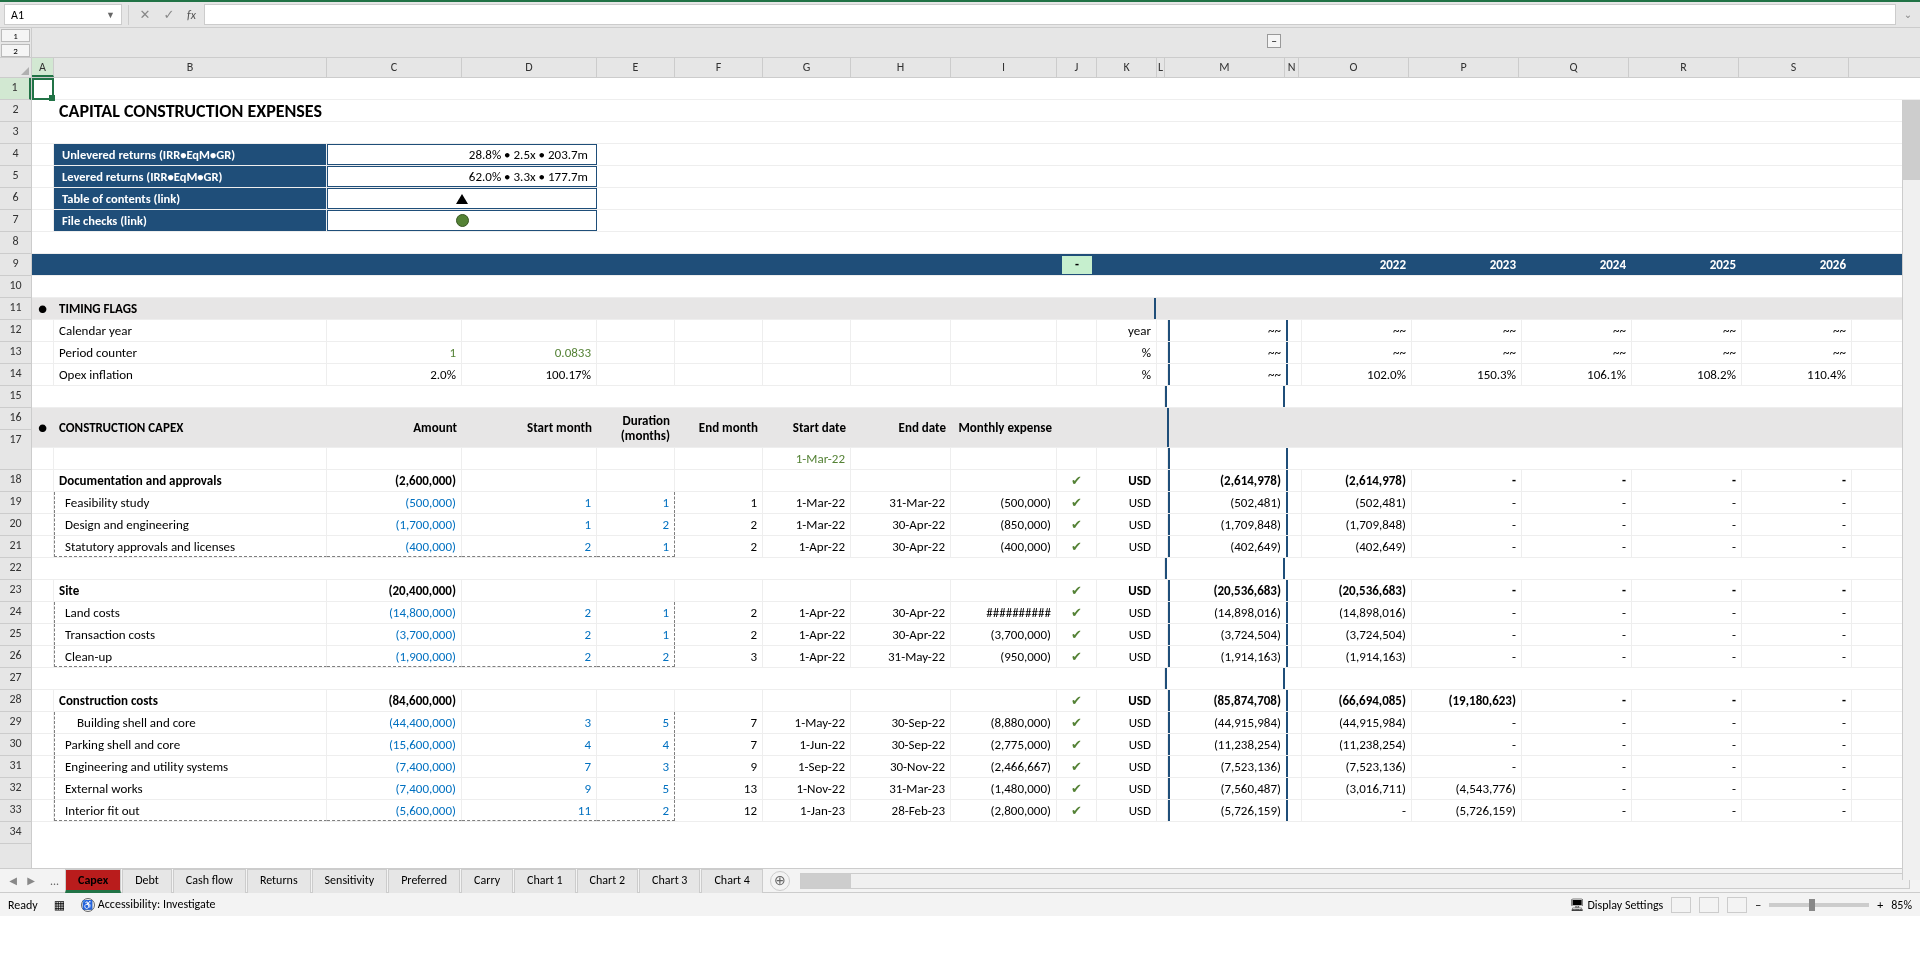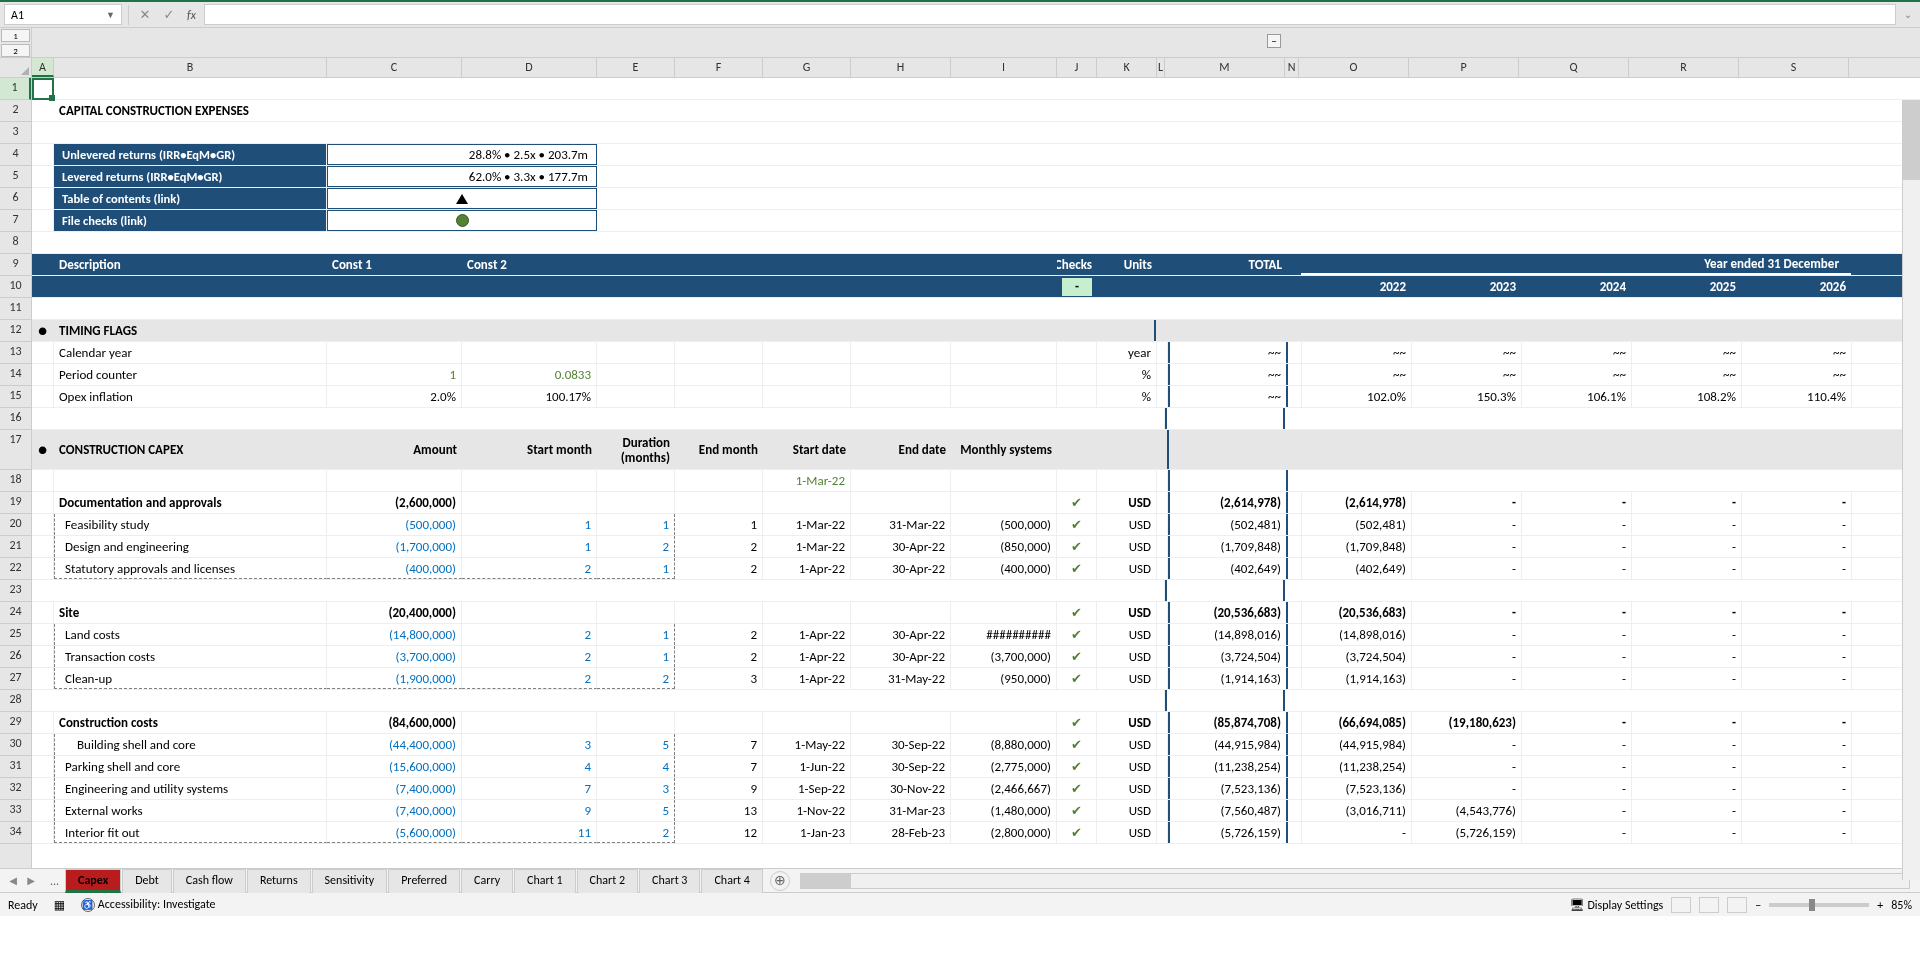--- a/index.html
+++ b/index.html
@@ -61,21 +61,21 @@
 .cM { width: 120px; flex-shrink: 0; }
 .cN { width: 14px; flex-shrink: 0; }
 .cO { width: 110px; flex-shrink: 0; }
 .cP { width: 110px; flex-shrink: 0; }
 .cQ { width: 110px; flex-shrink: 0; }
 .cR { width: 110px; flex-shrink: 0; }
 .cS { width: 110px; flex-shrink: 0; }
 
 
 .title-row .cell { border-right: none; }
-.title { font-weight: bold; font-size: 13px; }
+.title { font-weight: bold; font-size: 18px; }
 
 
 .sum-box-label { background: #1f4e79; color: #fff; font-weight: bold; padding: 2px 8px; font-size: 12.5px; }
 .sum-box-val { background: #fff; border: 1px solid #1f4e79; text-align: right; padding: 2px 8px; font-size: 13px; }
 .triangle-up { display: inline-block; width: 0; height: 0; border-left: 6px solid transparent; border-right: 6px solid transparent; border-bottom: 10px solid #000; }
 .green-circle { display: inline-block; width: 13px; height: 13px; border-radius: 50%; background: #548235; border: 1px solid #385723; }
 
 
 .header-bar { background: #1f4e79; color: #fff; }
 .header-bar .cell { border-right: none; font-weight: bold; font-size: 13px; }
@@ -252,37 +252,20 @@
     <div class="grid-row">
       <div class="cell cA"></div>
       <div class="cell cB sum-box-label">File checks (link)</div>
       <div class="cell sum-box-val c" style="width:270px">
           <span class="green-circle"></span>
         </div>
     </div>
 
     <div class="grid-row"></div>
 
-    <div class="grid-row header-bar">
-      <div class="cell cA"></div>
-      <div class="cell cB">Description</div>
-      <div class="cell cC">Const 1</div>
-      <div class="cell cD">Const 2</div>
-      <div class="cell cE"></div>
-        <div class="cell cF"></div>
-        <div class="cell cG"></div>
-        <div class="cell cH"></div>
-        <div class="cell cI"></div>
-      <div class="cell cJ r">Checks</div>
-      <div class="cell cK r">Units</div>
-      <div class="cell cL"></div>
-      <div class="cell cM r">TOTAL</div>
-      <div class="cell cN"></div>
-      <div class="cell r year-header" style="width:550px">Year ended 31 December</div>
-    </div>
 
     <div class="grid-row header-bar">
       <div class="cell cA"></div>
         <div class="cell cB"></div>
         <div class="cell cC"></div>
         <div class="cell cD"></div>
       <div class="cell cE"></div>
         <div class="cell cF"></div>
         <div class="cell cG"></div>
         <div class="cell cH"></div>
@@ -382,21 +365,21 @@
 
     <div class="grid-row section-header tall">
       <div class="cell cA c bullet">●</div>
       <div class="cell cB">CONSTRUCTION CAPEX</div>
       <div class="cell cC r">Amount</div>
       <div class="cell cD r">Start month</div>
       <div class="cell cE r" style="white-space:normal;text-align:right">Duration (months)</div>
       <div class="cell cF r">End month</div>
       <div class="cell cG r">Start date</div>
       <div class="cell cH r">End date</div>
-      <div class="cell cI r" style="white-space:normal;text-align:right">Monthly systems</div>
+      <div class="cell cI r" style="white-space:normal;text-align:right">Monthly expense</div>
       <div class="cell cJ"></div>
         <div class="cell cK"></div>
         <div class="cell cL"></div>
       <div class="cell cM total-col"></div>
     </div>
 
     <div class="grid-row">
       <div class="cell cA"></div>
         <div class="cell cB"></div>
         <div class="cell cC"></div>

